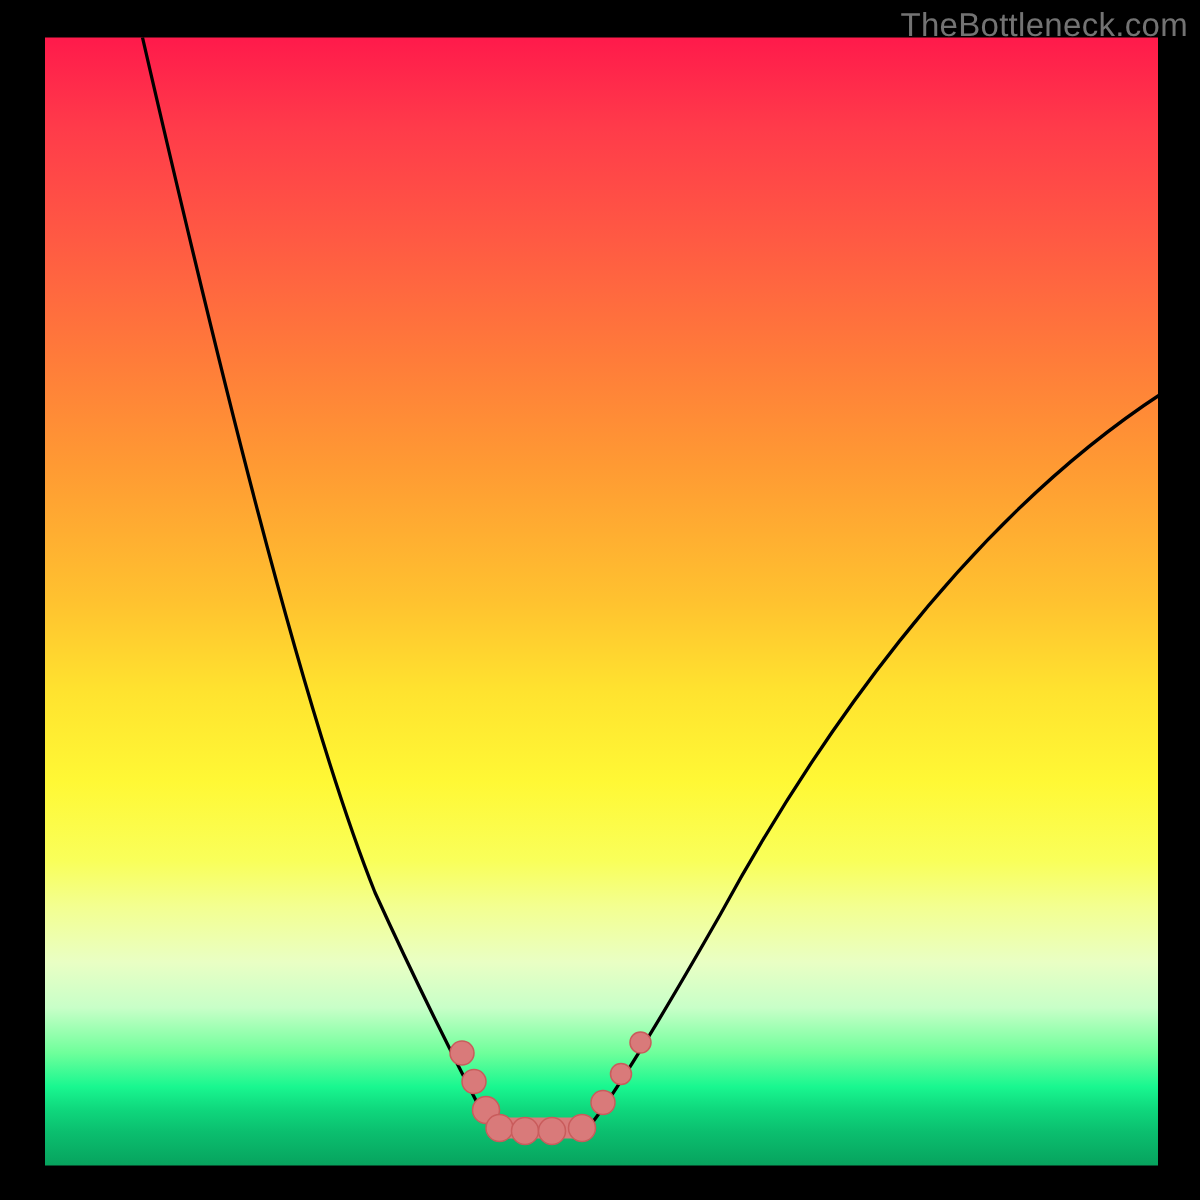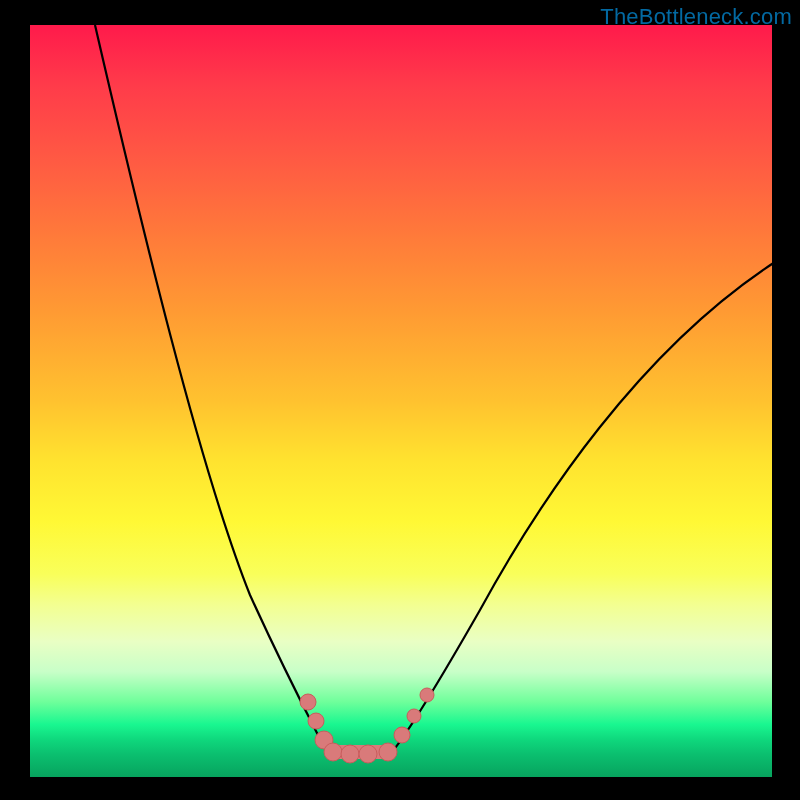--- a/index.html
+++ b/index.html
@@ -16,21 +16,21 @@
           #fff835 66%,
           #f9ff5a 73%,
           #f3ff90 77%,
           #e9ffc4 82%,
           #c8ffc8 86%,
           #6fff9b 90%,
           #19f790 93%,
           #0fd87d 95%,
           #0bbf6f 97%,
           #07a35e 100%)}
-  .watermark{position:absolute;top:4px;right:8px;color:#0369a1;font-size:22px;letter-spacing:0.2px}
+  .watermark{position:absolute;top:4px;right:8px;color:#737373;font-size:22px;letter-spacing:0.2px}
   svg{position:absolute;left:0;top:0}
   .curve{fill:none;stroke:#000;stroke-width:2.2}
   .dot{fill:#d97a7a;stroke:#c95c5c;stroke-width:1}
   .dotline{fill:none;stroke:#d97a7a;stroke-width:14;stroke-linecap:round}
 </style>
 </head>
 <body>
 <div class="frame">
   <div class="plot"></div>
 

